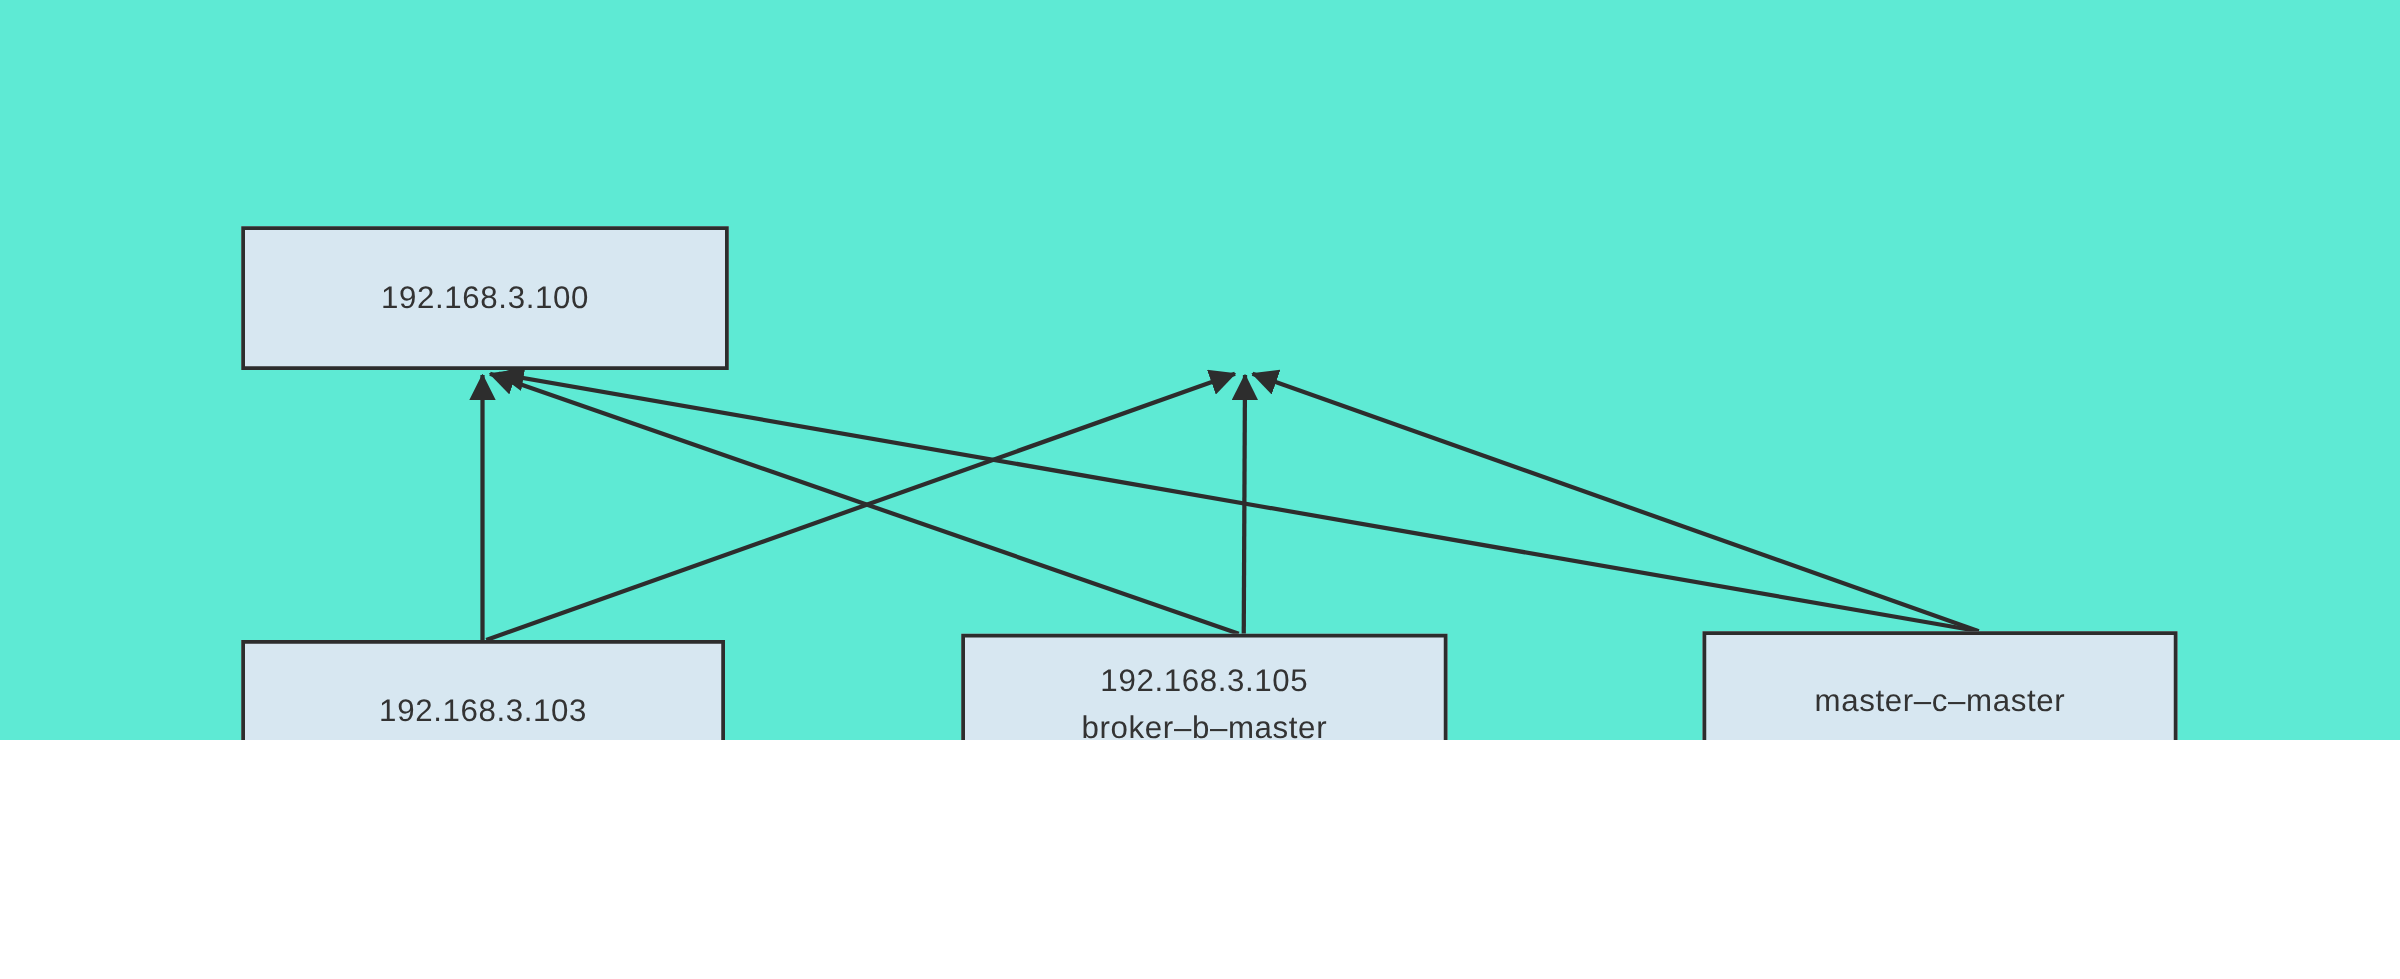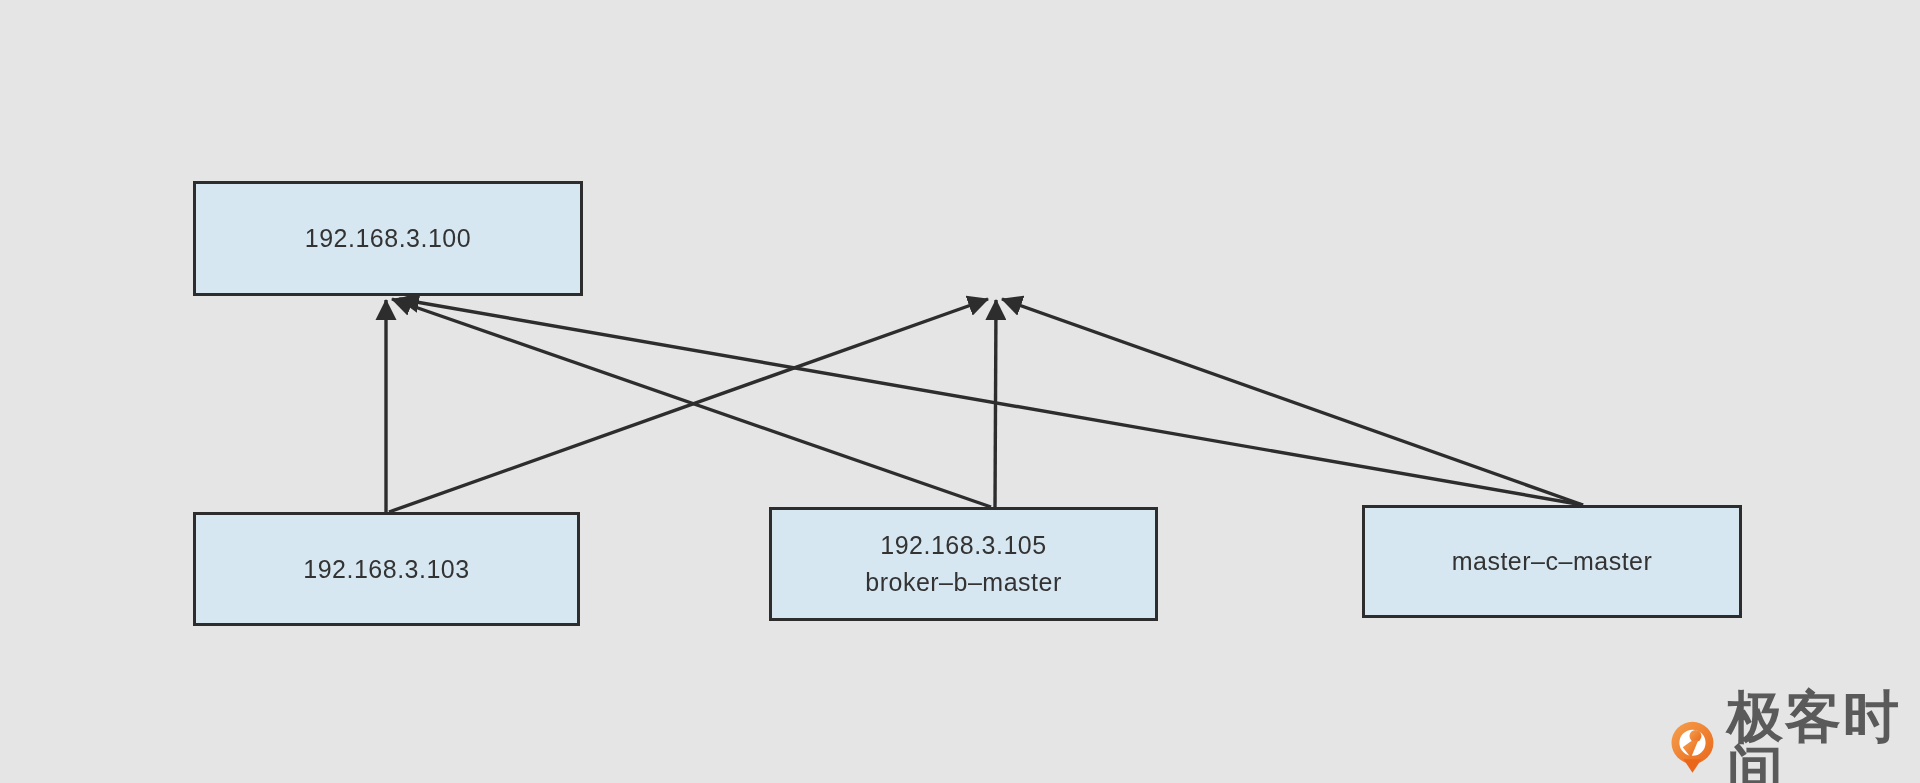--- a/index.html
+++ b/index.html
@@ -4,22 +4,22 @@
 <style>
   html, body {
     margin: 0;
     padding: 0;
     background: #ffffff;
     font-family: "Liberation Sans", "DejaVu Sans", sans-serif;
   }
   .canvas {
     position: relative;
     width: 1920px;
-    height: 783px;
-    background: #e5e5e5;
+    height: 592px;
+    background: #5eead4;
     overflow: hidden;
   }
   .edges {
     position: absolute;
     left: 0; top: 0;
     width: 1920px;
     height: 783px;
   }
   .node {
     position: absolute;

